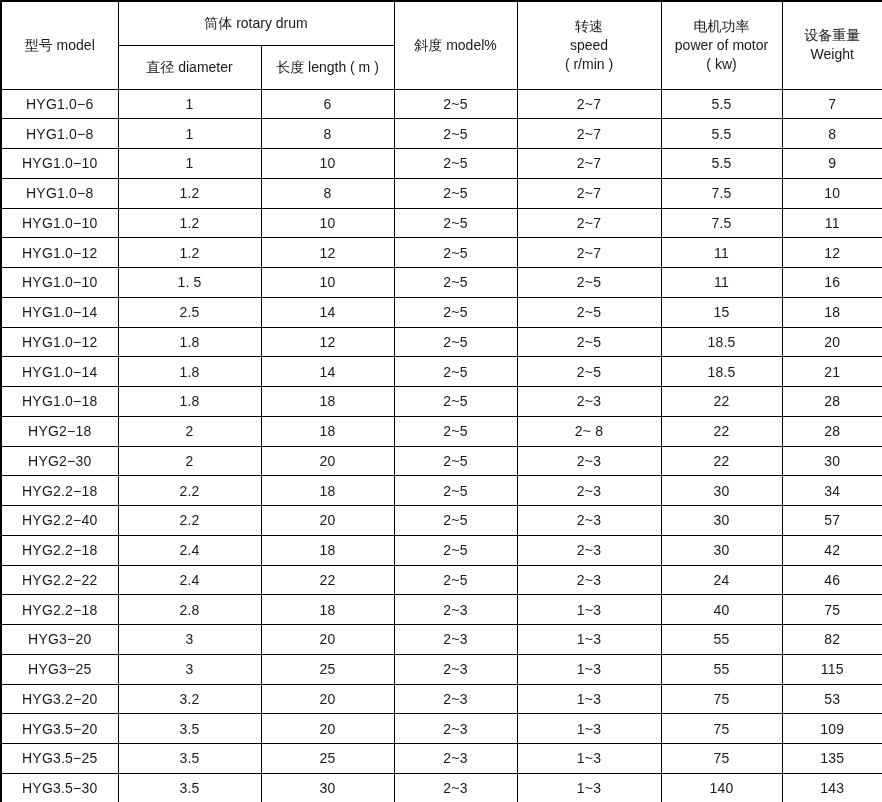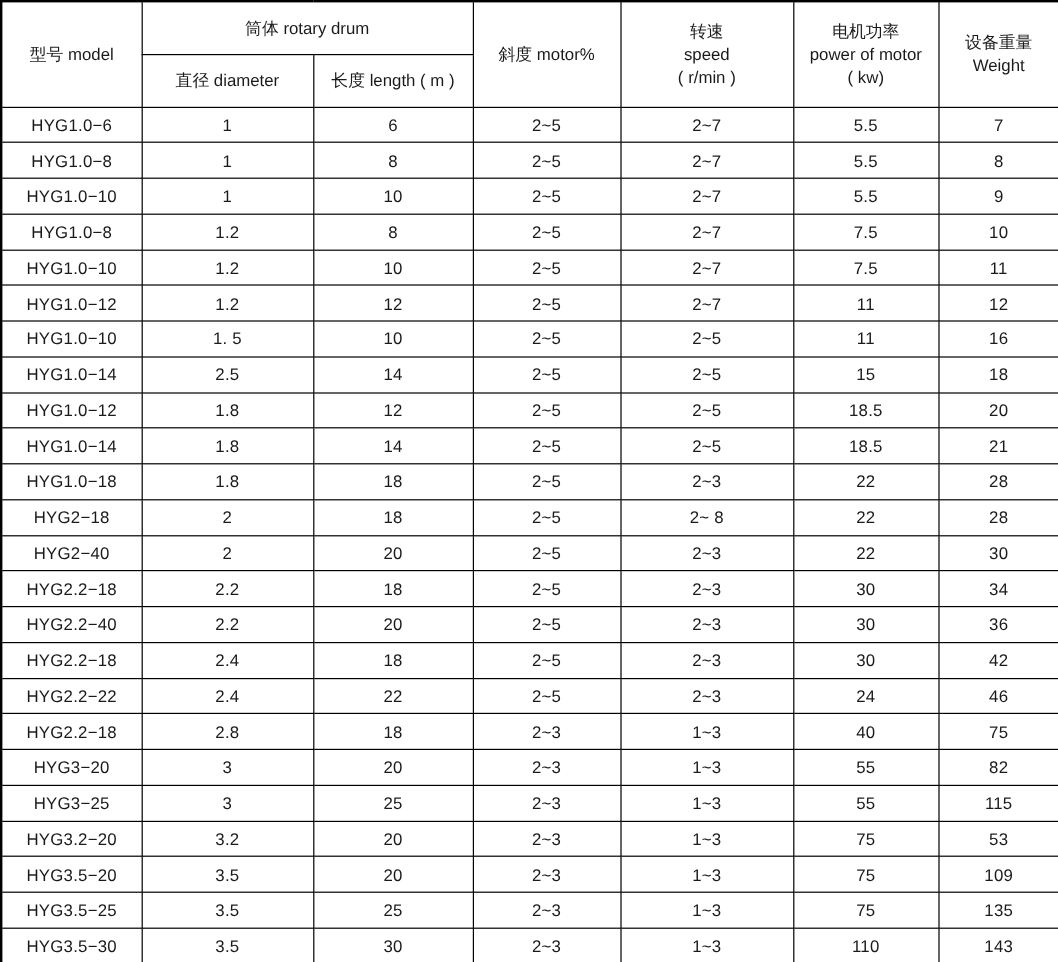--- a/index.html
+++ b/index.html
@@ -68,21 +68,21 @@
       <col class="c-length">
       <col class="c-slope">
       <col class="c-speed">
       <col class="c-power">
       <col class="c-weight">
     </colgroup>
     <thead>
       <tr class="top-row">
         <th rowspan="2">型号 model</th>
         <th colspan="2">筒体 rotary drum</th>
-        <th rowspan="2">斜度 motor%</th>
+        <th rowspan="2">斜度 model%</th>
         <th rowspan="2">转速
 speed
 ( r/min )</th>
         <th rowspan="2">电机功率
 power of motor
 ( kw)</th>
         <th rowspan="2">设备重量
 Weight</th>
       </tr>
       <tr class="bottom-row">
@@ -193,21 +193,21 @@
         <tr>
           <td>HYG2−18</td>
           <td>2</td>
           <td>18</td>
           <td>2~5</td>
           <td>2~ 8</td>
           <td>22</td>
           <td>28</td>
         </tr>
         <tr>
-          <td>HYG2−40</td>
+          <td>HYG2−30</td>
           <td>2</td>
           <td>20</td>
           <td>2~5</td>
           <td>2~3</td>
           <td>22</td>
           <td>30</td>
         </tr>
         <tr>
           <td>HYG2.2−18</td>
           <td>2.2</td>
@@ -217,21 +217,21 @@
           <td>30</td>
           <td>34</td>
         </tr>
         <tr>
           <td>HYG2.2−40</td>
           <td>2.2</td>
           <td>20</td>
           <td>2~5</td>
           <td>2~3</td>
           <td>30</td>
-          <td>36</td>
+          <td>57</td>
         </tr>
         <tr>
           <td>HYG2.2−18</td>
           <td>2.4</td>
           <td>18</td>
           <td>2~5</td>
           <td>2~3</td>
           <td>30</td>
           <td>42</td>
         </tr>
@@ -297,18 +297,18 @@
           <td>1~3</td>
           <td>75</td>
           <td>135</td>
         </tr>
         <tr>
           <td>HYG3.5−30</td>
           <td>3.5</td>
           <td>30</td>
           <td>2~3</td>
           <td>1~3</td>
-          <td>110</td>
+          <td>140</td>
           <td>143</td>
         </tr>
       </tbody>
   </table>
 </div>
 
 </body></html>

